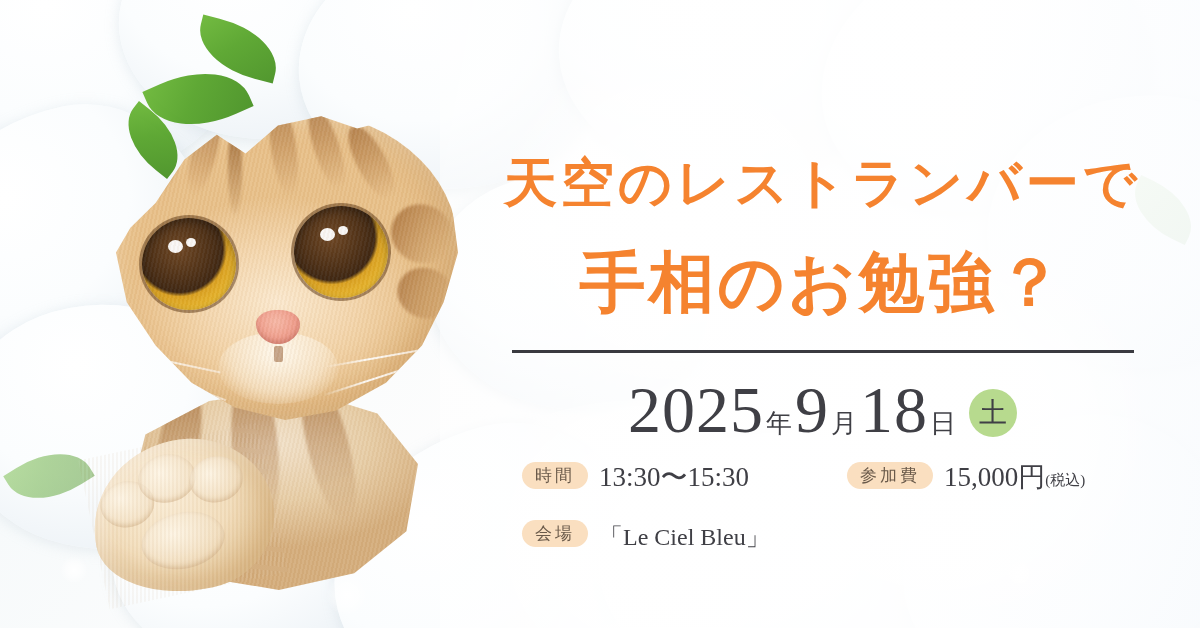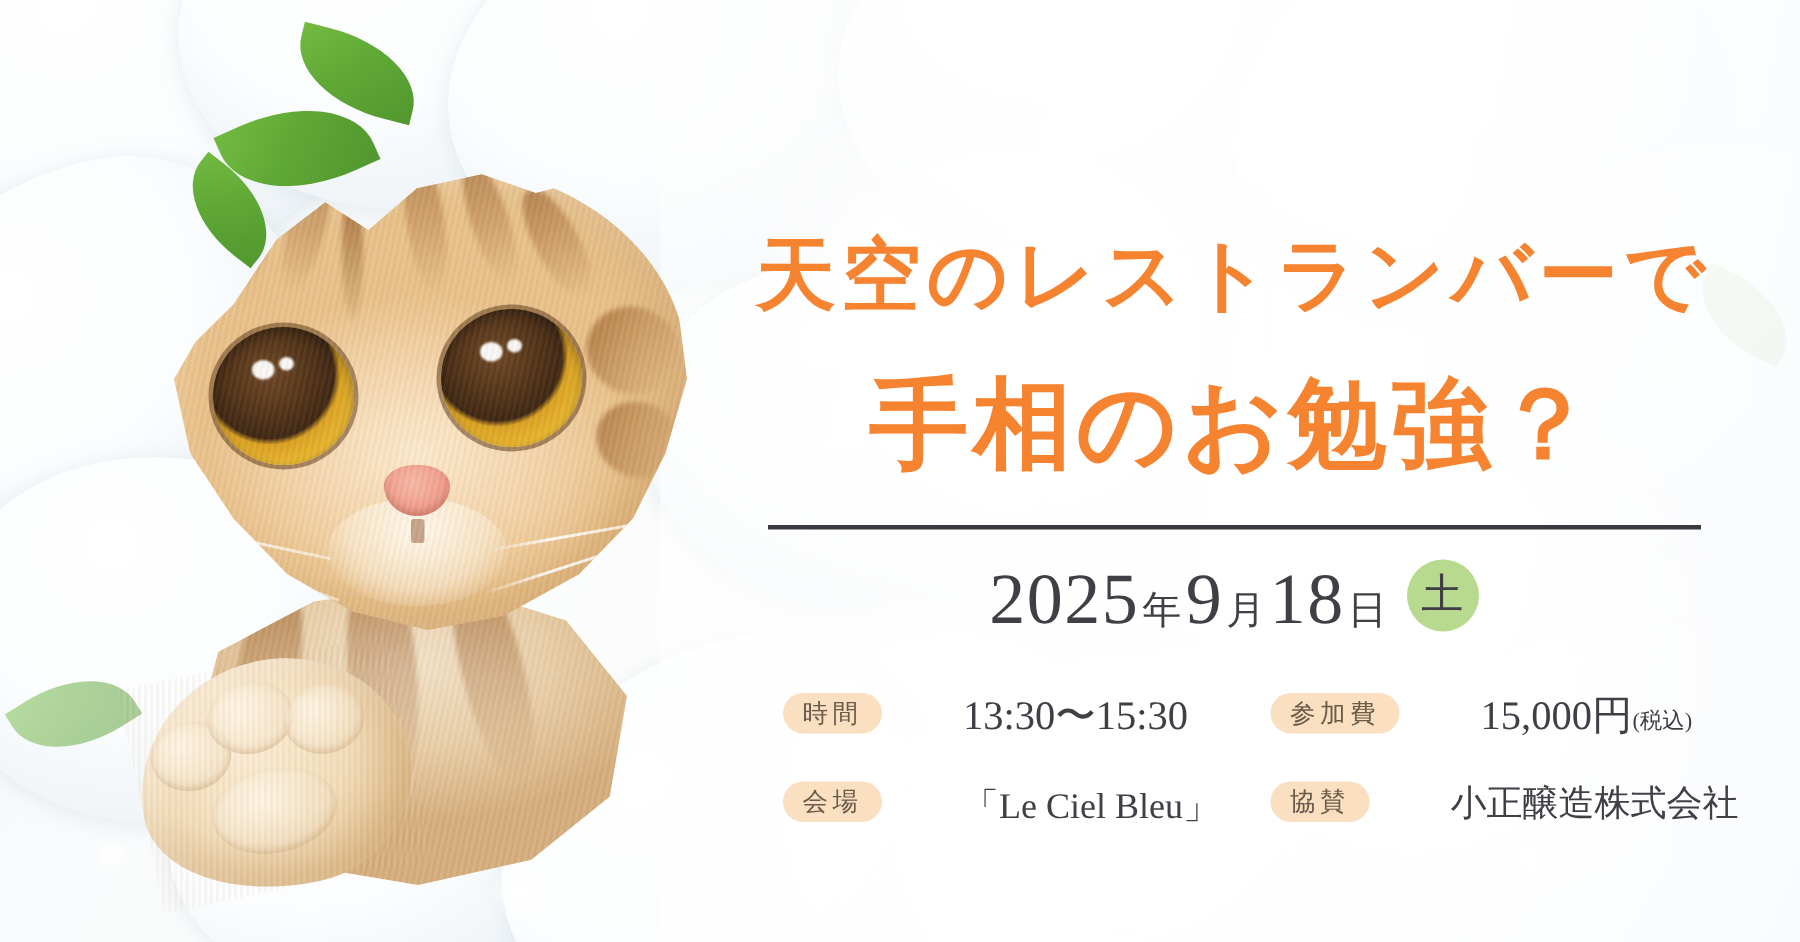--- a/index.html
+++ b/index.html
@@ -241,21 +241,21 @@
   .dateline {
     position: absolute;
     top: 372px;
     left: 0;
     width: 645px;
     text-align: center;
     color: #3f3f45;
     white-space: nowrap;
   }
   .dateline .num {
-    font-size: 48px;
+    font-size: 66px;
     letter-spacing: 1px;
     font-family: "Liberation Serif", "DejaVu Serif", serif;
   }
   .dateline .unit {
     font-size: 26px;
     margin: 0 3px 0 2px;
     font-family: "Liberation Serif", "DejaVu Serif", serif;
   }
   .dow-badge {
     display: inline-block;
@@ -301,21 +301,20 @@
     letter-spacing: 3px;
     box-sizing: border-box;
     font-family: "Liberation Serif", "DejaVu Serif", serif;
   }
   .det-val {
     color: #3f3f45;
     font-size: 27px;
     line-height: 30px;
     font-family: "Liberation Serif", "DejaVu Serif", serif;
     white-space: nowrap;
-    margin-left: 43px;
   }
   .det-val.small { font-size: 24px; }
   .det-val .tax {
     font-size: 15px;
     vertical-align: 1px;
   }
   .det-val .sub {
     display: block;
     font-size: 24px;
     line-height: 34px;
@@ -429,20 +428,16 @@
       <div class="det">
         <span class="pill">参加費</span>
         <span class="det-val"><span>15,000円</span><span class="tax">(税込)</span></span>
       </div>
 
       <div class="det">
         <span class="pill">会場</span>
         <span class="det-val small"><span class="sub">「Le Ciel Bleu」</span></span>
       </div>
 
-      <div class="det">
-        <span class="pill">協賛</span>
-        <span class="det-val small">小正醸造株式会社</span>
-      </div>
 
     </div>
   </div>
 </div>
 
 </body></html>

